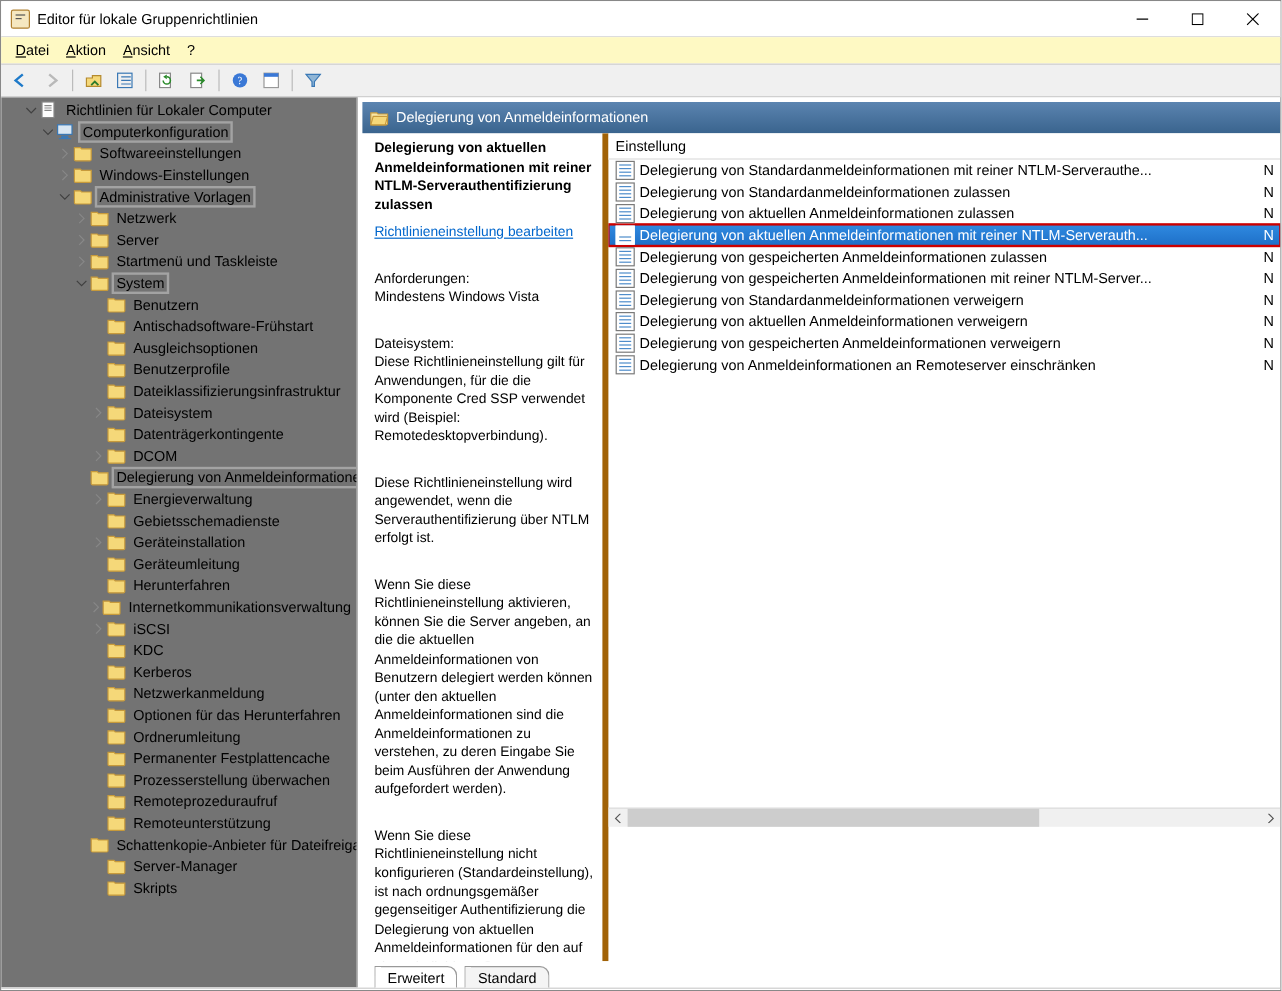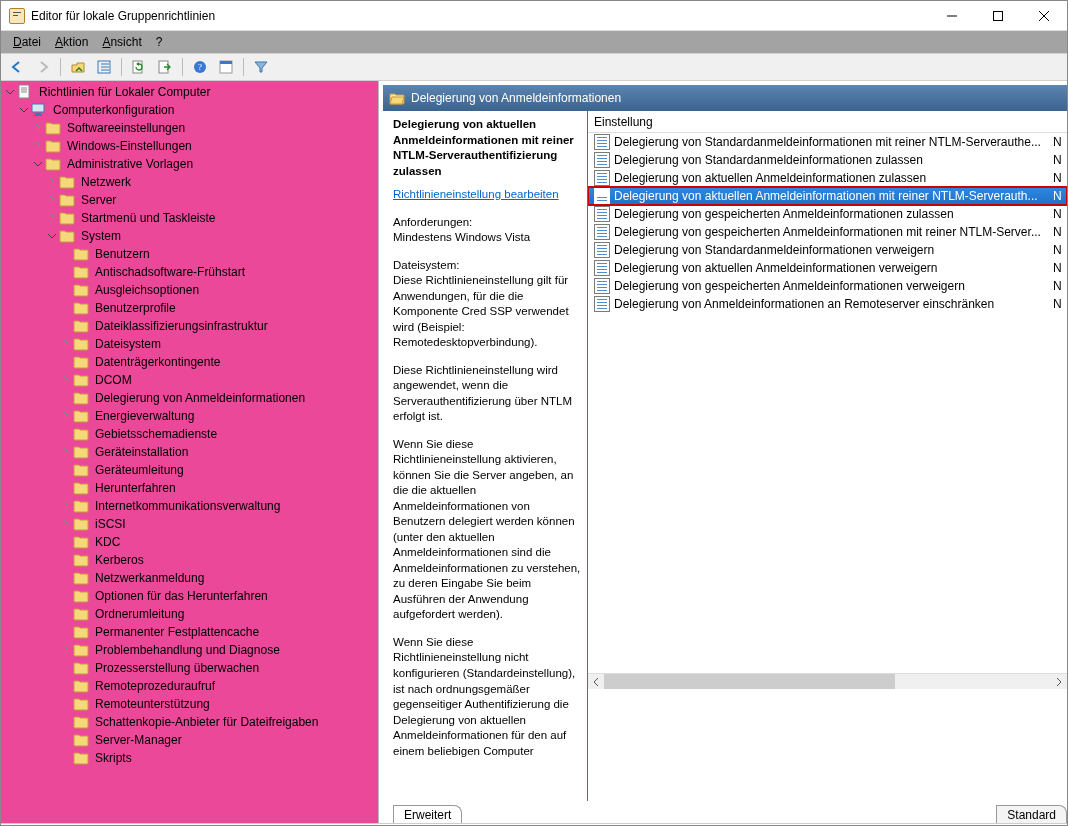--- a/index.html
+++ b/index.html
@@ -6,61 +6,61 @@
   html, body { margin:0; padding:0; font-family: "Segoe UI", Tahoma, sans-serif; font-size: 12px; color:#000; background:#fff; }
   .window { width:1068px; height:826px; border:1px solid #888; display:flex; flex-direction:column; background:#fff; }
   .titlebar { height:30px; display:flex; align-items:center; padding:0 0 0 8px; background:#fff; border-bottom:1px solid #ddd; }
   .titlebar .app-icon { width:16px; height:16px; background:#f5e7c0; border:1px solid #b08030; border-radius:2px; margin-right:6px; position:relative;}
   .titlebar .app-icon:before { content:""; position:absolute; left:3px; top:3px; width:8px; height:1px; background:#555;}
   .titlebar .app-icon:after { content:""; position:absolute; left:3px; top:6px; width:5px; height:1px; background:#555;}
   .titlebar .title { flex:0 0 auto; }
   .titlebar .spacer { flex:1; }
   .winbtn { width:46px; height:30px; display:flex; align-items:center; justify-content:center; }
   .winbtn svg { width:10px; height:10px; }
-  .menubar { height:22px; display:flex; align-items:center; padding:0 6px; gap:2px; background:#a3a3a3; }
+  .menubar { height:22px; display:flex; align-items:center; padding:0 6px; gap:2px; background:#fef9c3; }
   .menuitem { padding:2px 6px; }
   .menuitem u { text-decoration: underline; }
   .toolbar { height:28px; display:flex; align-items:center; padding:0 4px; gap:2px; background:#f0f0f0; border-top:1px solid #d0d0d0; border-bottom:1px solid #d0d0d0;}
   .tbtn { width:24px; height:22px; display:flex; align-items:center; justify-content:center; border:1px solid transparent; }
   .tb-sep { width:1px; height:18px; background:#bbb; margin:0 3px; }
   .content { flex:1; display:flex; overflow:hidden; }
-  .treepane { width:378px; border-right:1px solid #bbb; overflow-y:auto; overflow-x:hidden; padding:2px 0 2px 2px; background:#ec4899; }
+  .treepane { width:297px; border-right:1px solid #bbb; overflow-y:auto; overflow-x:hidden; padding:2px 0 2px 18px; background:#737373; }
   .tree-row { display:flex; align-items:center; height:18px; white-space:nowrap; padding-right:6px;}
   .twisty { width:14px; display:inline-flex; align-items:center; justify-content:center; }
   .twisty svg { width:10px; height:10px; }
   .folder, .file-ic, .comp-ic, .gpo-ic { width:16px; height:16px; margin:0 4px 0 0; flex-shrink:0; }
   .folder { display:inline-block; }
   .folder svg, .gpo-ic svg, .file-ic svg, .comp-ic svg { display:block; }
   .tree-label { padding:0 2px; }
-  .hlred { border:2px solid #ec4899; padding:0 2px; margin-left:-2px;}
+  .hlred { border:2px solid #a3a3a3; padding:0 2px; margin-left:-2px;}
   .detail { flex:1; display:flex; flex-direction:column; padding:4px 0 0 4px; overflow:hidden; }
   .detail-header { height:26px; display:flex; align-items:center; background:linear-gradient(#5b84b0,#3a648e); color:#fff; padding:0 6px; gap:6px; font-weight:normal;}
   .detail-body { flex:1; display:flex; overflow:hidden; }
-  .desc-col { width:205px; padding:6px 6px 6px 10px; border-right:1px solid #a16207; overflow:hidden; font-size:11.5px; line-height:1.35;}
+  .desc-col { width:205px; padding:6px 6px 6px 10px; border-right:5px solid #a16207; overflow:hidden; font-size:11.5px; line-height:1.35;}
   .desc-col .ptitle { font-weight:bold; margin-bottom:8px; }
   .desc-col a { color:#0066cc; text-decoration:underline; }
-  .desc-col .section { margin-top:12px; }
+  .desc-col .section { margin-top:23px; }
   .list-col { flex:1; overflow:auto; position:relative;}
   .list-header { position:sticky; top:0; height:22px; border-bottom:1px solid #ddd; background:#fff; display:flex; align-items:center; padding:0 6px; font-weight:normal;}
   .list-header .colset { flex:1; }
   .list-row { display:flex; align-items:center; height:18px; padding:0 0 0 6px; white-space:nowrap;}
   .list-row .pic { width:16px; height:16px; margin-right:4px; flex-shrink:0; background:#fff; border:1px solid #7a7a7a; position:relative;}
   .list-row .pic:before { content:""; position:absolute; left:2px; top:2px; right:2px; height:1px; background:#4f8dcb;}
   .list-row .pic:after  { content:""; position:absolute; left:2px; top:5px; right:2px; height:1px; background:#4f8dcb; box-shadow:0 3px 0 #4f8dcb, 0 6px 0 #4f8dcb;}
   .list-row .txt { flex:1; overflow:hidden; text-overflow:ellipsis; }
   .list-row .stcol { width:14px; text-align:left; }
   .list-row.selected { background: linear-gradient(#2f8ae1, #1e6fc7); color:#fff;}
   .list-row.selected .pic { border-color:#fff; }
   .list-row.selected .pic:before, .list-row.selected .pic:after { background:#fff;}
   .list-row.hlred-row { outline:2px solid #cc0000; outline-offset:-1px;}
   .hscroll { height:16px; border-top:1px solid #ddd; background:#f0f0f0; display:flex; }
   .hscroll .track { flex:1; position:relative; }
   .hscroll .thumb { position:absolute; left:0; width:65%; top:0; bottom:0; background:#cdcdcd;}
   .hscroll .btn { width:16px; display:flex; align-items:center; justify-content:center; }
-  .tabs { height:22px; display:flex; align-items:flex-end; padding-left:10px; gap:17px;justify-content:space-between;}
+  .tabs { height:22px; display:flex; align-items:flex-end; padding-left:10px; gap:6px;}
   .tab { border:1px solid #999; border-bottom:none; padding:2px 10px 2px 10px; background:#f4f4f4; border-radius:0 8px 0 0; position:relative; top:1px;}
   .tab.active { background:#fff; }
   .footer { height:2px; border-top:1px solid #ccc;}
   .treepane::-webkit-scrollbar, .list-col::-webkit-scrollbar { width:16px; height:16px;}
   .treepane::-webkit-scrollbar-thumb, .list-col::-webkit-scrollbar-thumb { background:#cdcdcd;}
   .treepane::-webkit-scrollbar-track, .list-col::-webkit-scrollbar-track { background:#f0f0f0;}
 </style>
 </head>
 <body>
 
@@ -495,33 +495,20 @@
           <span class="tree-label">Ordnerumleitung</span>
         </div>
         <div class="tree-row" style="padding-left:56px">
           <span class="twisty"></span>
           <span class="folder">
             <svg width="16" height="16" viewBox="0 0 16 16">
               <path d="M1 3 h5 l1 1 h8 v9 a1 1 0 0 1 -1 1 h-12 a1 1 0 0 1 -1 -1 z" fill="#f5d879" stroke="#c79a3b"></path>
             </svg>
           </span>
           <span class="tree-label">Permanenter Festplattencache</span>
-        </div>
-        <div class="tree-row" style="padding-left:56px">
-          <span class="twisty">
-            <svg viewBox="0 0 10 10">
-              <path d="M3 1 L7 5 L3 9" fill="none" stroke="#888"></path>
-            </svg>
-          </span>
-          <span class="folder">
-            <svg width="16" height="16" viewBox="0 0 16 16">
-              <path d="M1 3 h5 l1 1 h8 v9 a1 1 0 0 1 -1 1 h-12 a1 1 0 0 1 -1 -1 z" fill="#f5d879" stroke="#c79a3b"></path>
-            </svg>
-          </span>
-          <span class="tree-label">Problembehandlung und Diagnose</span>
         </div>
         <div class="tree-row" style="padding-left:56px">
           <span class="twisty"></span>
           <span class="folder">
             <svg width="16" height="16" viewBox="0 0 16 16">
               <path d="M1 3 h5 l1 1 h8 v9 a1 1 0 0 1 -1 1 h-12 a1 1 0 0 1 -1 -1 z" fill="#f5d879" stroke="#c79a3b"></path>
             </svg>
           </span>
           <span class="tree-label">Prozesserstellung überwachen</span>
         </div>

